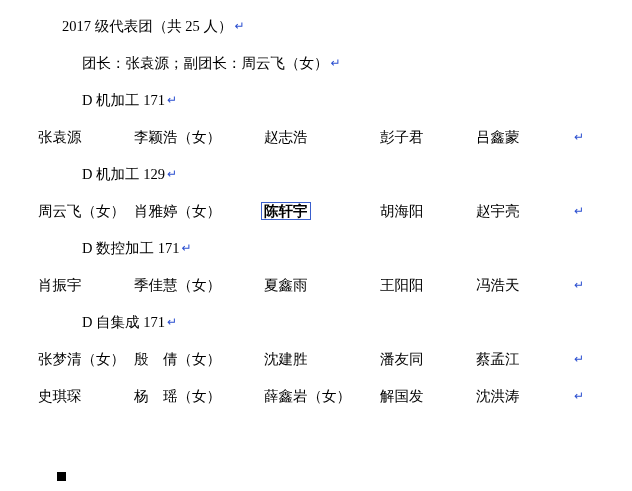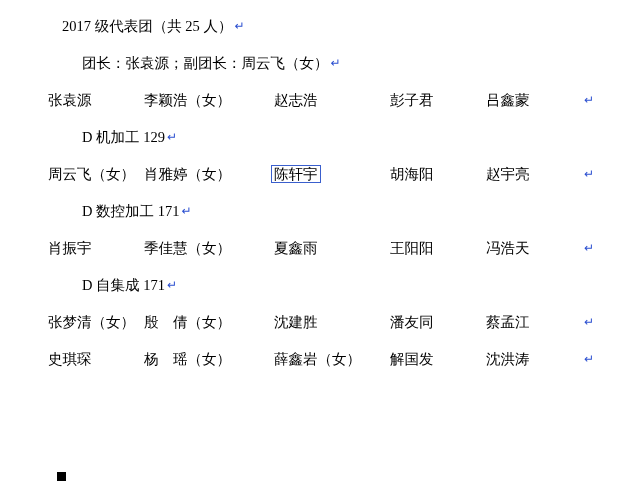--- a/index.html
+++ b/index.html
@@ -28,36 +28,37 @@
     white-space: nowrap;
     font-size: 14.5px;
   }
   .indent {
     padding-left: 82px;
   }
   .heading {
     padding-left: 62px;
   }
   .names {
-    padding-left: 48px;
+    padding-left: 38px;
   }
   .names span.name {
     display: inline-block;
     vertical-align: top;
   }
   
   .c0 { width: 96px; }
   .c1 { width: 130px; }
   .c2 { width: 116px; }
   .c3 { width: 96px; }
   .c4 { width: 96px; }
   .blue-box {
     border: 1px solid #3a5fcd;
     padding: 0 2px;
     margin: 0 -3px;
+    font-weight: bold;
   }
   .sq-red {
     text-decoration: none;
     background-image:
       linear-gradient(45deg, transparent 45%, #d40000 45%, #d40000 55%, transparent 55%),
       linear-gradient(-45deg, transparent 45%, #d40000 45%, #d40000 55%, transparent 55%);
     background-size: 4px 3px;
     background-repeat: repeat-x;
     background-position: 0 100%;
     padding-bottom: 3px;
@@ -95,20 +96,23 @@
 <div class="page">
 
   <div class="line heading">
     <span>2017 级代表团（共 25 人）</span><span class="pmark">↵</span>
   </div>
 
   <div class="line indent">
     <span>团长：张袁源；副团长：周云飞（女）</span><span class="pmark">↵</span>
   </div>
 
+  <div class="line indent">
+    <span>D 机加工 171</span><span class="pmark">↵</span>
+  </div>
   <div class="line names">
     <span class="name c0"><span>张袁源</span></span><span class="name c1"><span class="sq-red">李颖浩（女）</span></span><span class="name c2"><span class="sq-red">赵志浩</span></span><span class="name c3"><span>彭子君</span></span><span class="name c4"><span>吕鑫蒙</span></span><span class="pmark">↵</span>
   </div>
 
   <div class="line indent">
     <span>D 机加工 129</span><span class="pmark">↵</span>
   </div>
   <div class="line names">
     <span class="name c0"><span>周云飞（女）</span></span><span class="name c1"><span class="sq-red">肖雅婷（女）</span></span><span class="name c2"><span class="blue-box">陈轩宇</span></span><span class="name c3"><span>胡海阳</span></span><span class="name c4"><span>赵宇亮</span></span><span class="pmark">↵</span>
   </div>

